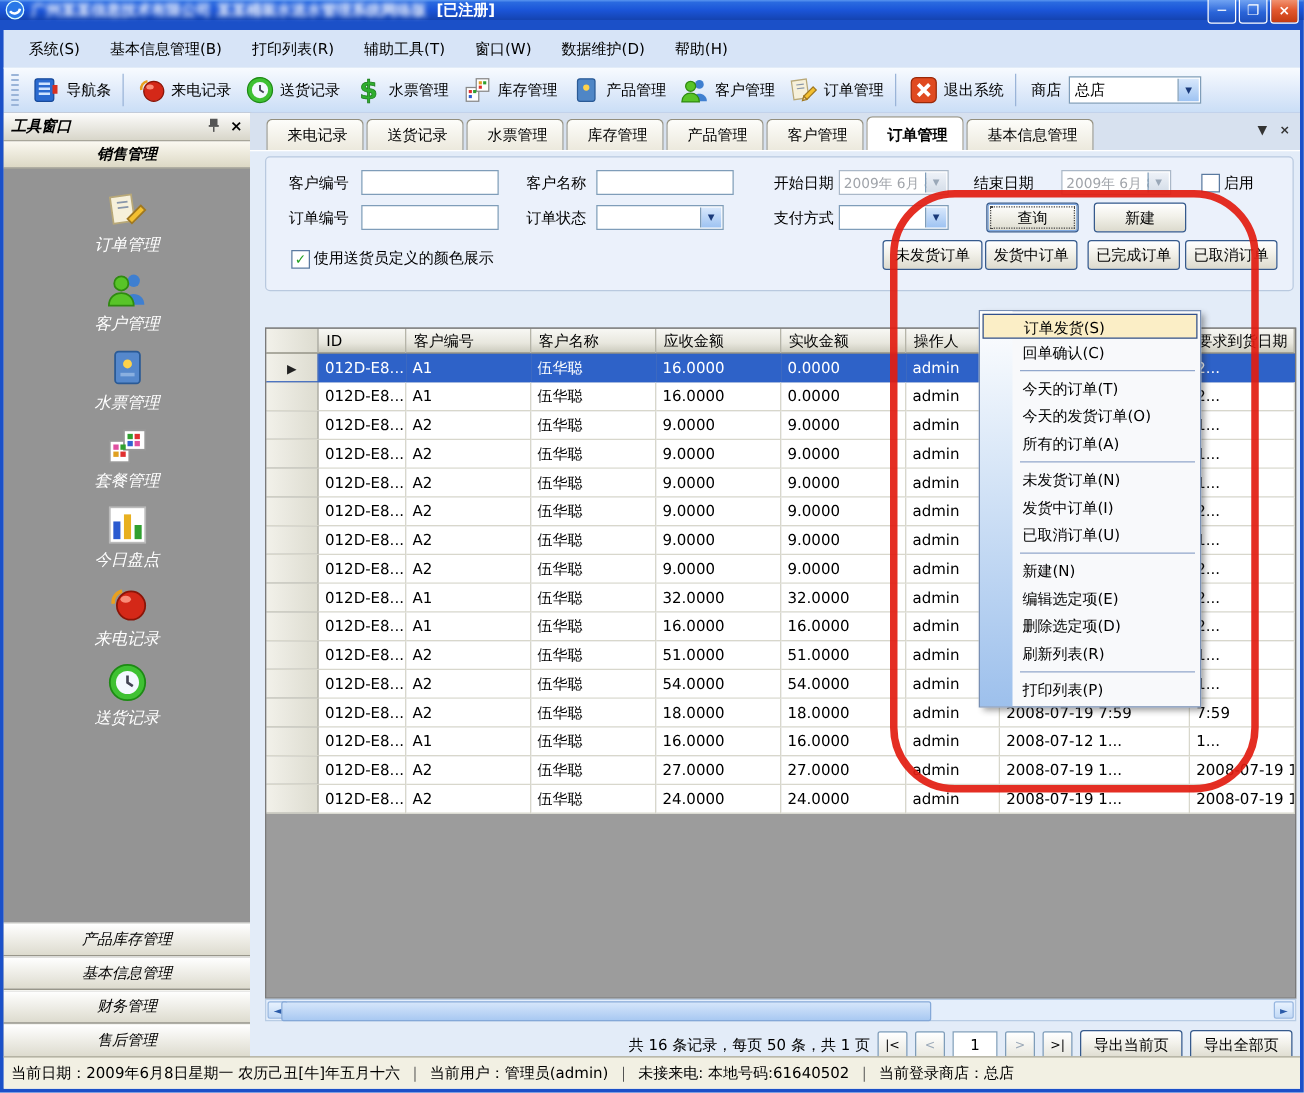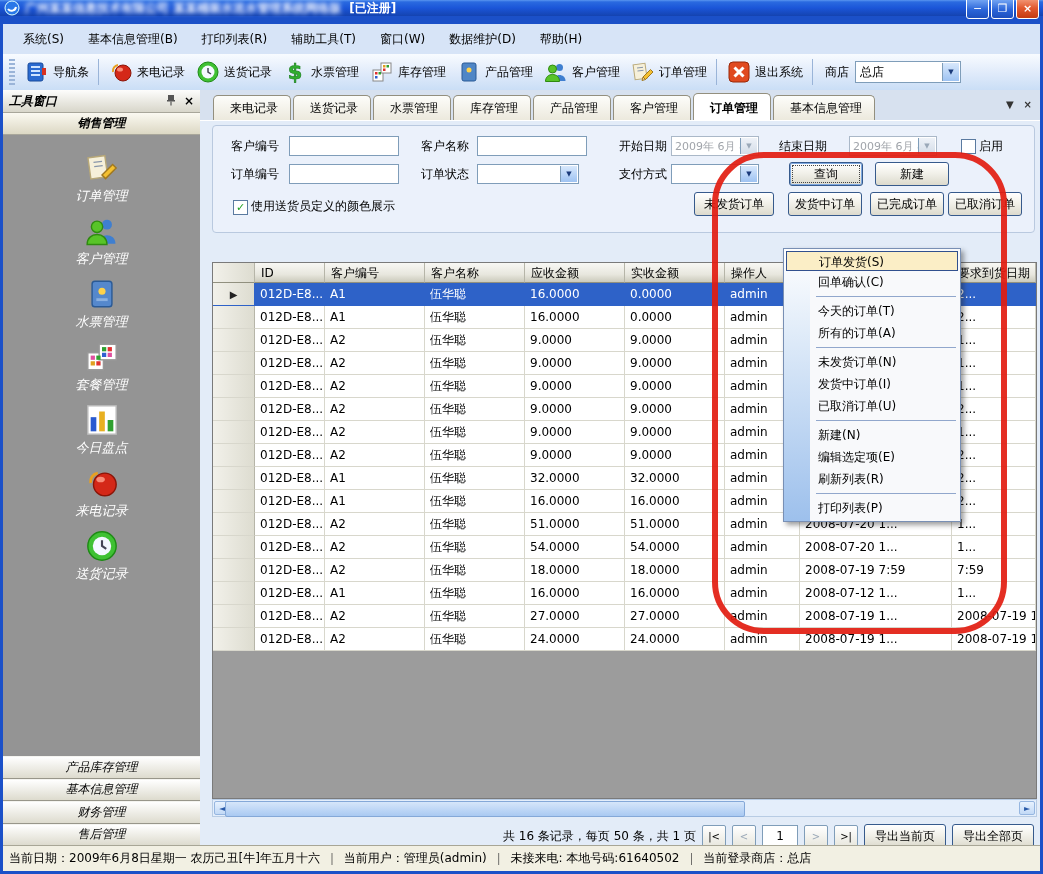--- a/index.html
+++ b/index.html
@@ -52,21 +52,21 @@
     border-bottom:1px solid #a8a69a;display:flex;align-items:center;padding:0 6px;font-weight:bold;}
   .sb-title .sp{margin-left:auto;display:flex;gap:8px;align-items:center;}
   .sb-x{font-weight:bold;cursor:default;}
   .sb-section{height:21px;background:linear-gradient(180deg,#fbf9f1,#dcd8c4);
     border-bottom:1px solid #a8a69a;display:flex;align-items:center;justify-content:center;font-weight:bold;}
   .sb-body{position:absolute;top:44px;bottom:86px;left:0;right:0;overflow:hidden;}
   .sb-item{width:100%;height:63px;display:flex;flex-direction:column;align-items:center;
     justify-content:flex-end;color:#fff;font-size:13px;cursor:default;padding-bottom:4px;box-sizing:border-box;}
   .sb-item .ico{width:34px;height:34px;margin-bottom:2px;}
   .sb-body .pad{height:12px;}
-  .sb-accordion{position:absolute;left:0;right:0;bottom:0;height:90px;display:flex;flex-direction:column;}
+  .sb-accordion{position:absolute;left:0;right:0;bottom:0;height:108px;display:flex;flex-direction:column;}
   .sb-bar{flex:1;background:linear-gradient(180deg,#ffffff,#dddbce);
     border-top:1px solid #f4f4f0;border-bottom:1px solid #98968a;
     display:flex;align-items:center;justify-content:center;cursor:default;}
 
   
   .content{position:absolute;left:197px;right:0;top:66px;bottom:25px;background:#dce6f2;}
   .tabstrip{position:absolute;left:0;right:0;top:0;height:30px;background:#d7e1ef;}
   .tabs{position:absolute;left:13px;bottom:0;display:flex;align-items:flex-end;}
   .tab{background:linear-gradient(180deg,#fdfdfa,#ece9dd);border:1px solid #938f7e;border-bottom:none;
     border-radius:5px 5px 0 0;padding:4px 12px 3px 16px;margin-right:2px;white-space:nowrap;cursor:default;position:relative;}
@@ -466,21 +466,21 @@
           </div>
           <span class="flabel" style="left:406px;top:38px">支付方式</span>
           <div class="combo" style="left:458px;top:38px;width:88px">
             <span class="cmb-btn">▼</span>
           </div>
           <div class="xp-btn default" style="left:576px;top:36px;width:74px">查询</div>
           <div class="xp-btn" style="left:662px;top:36px;width:74px">新建</div>
 
           <span class="chk" style="left:20px;top:74px">✓</span>
           <span class="flabel" style="left:38px;top:70px">使用送货员定义的颜色展示</span>
-          <div class="xp-btn" style="left:481px;top:66px;width:80px">未发货订单</div>
+          <div class="xp-btn" style="left:493px;top:66px;width:80px">未发货订单</div>
           <div class="xp-btn" style="left:575px;top:66px;width:74px">发货中订单</div>
           <div class="xp-btn" style="left:657px;top:66px;width:74px">已完成订单</div>
           <div class="xp-btn" style="left:735px;top:66px;width:74px">已取消订单</div>
         </div>
 
         <div class="grid">
           <div class="t-head">
             <span class="cell sel"></span>
 
               <span class="cell">ID</span>
@@ -724,20 +724,23 @@
           </div>
 
           <div class="mi sep">
             <span></span>
           </div>
 
           <div class="mi">
             <span>今天的订单(T)</span>
           </div>
 
+          <div class="mi">
+            <span>今天的发货订单(O)</span>
+          </div>
 
           <div class="mi">
             <span>所有的订单(A)</span>
           </div>
 
           <div class="mi sep">
             <span></span>
           </div>
 
           <div class="mi">
@@ -758,20 +761,23 @@
           </div>
 
           <div class="mi">
             <span>新建(N)</span>
           </div>
 
           <div class="mi">
             <span>编辑选定项(E)</span>
           </div>
 
+          <div class="mi">
+            <span>删除选定项(D)</span>
+          </div>
 
           <div class="mi">
             <span>刷新列表(R)</span>
           </div>
 
           <div class="mi sep">
             <span></span>
           </div>
 
           <div class="mi">

